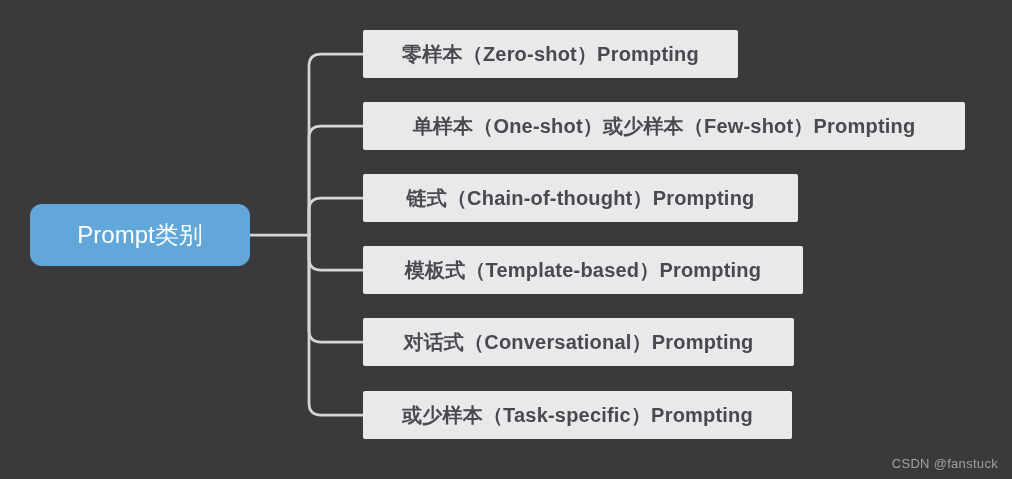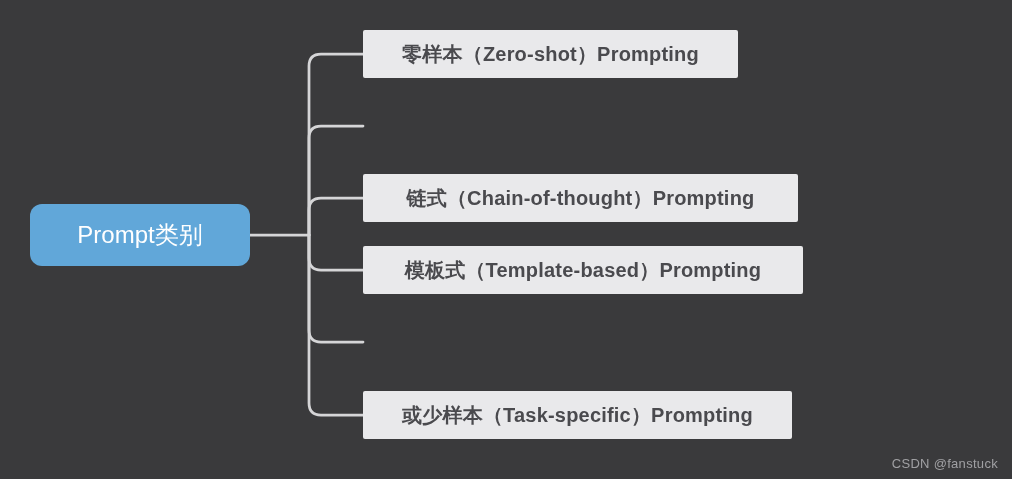--- a/index.html
+++ b/index.html
@@ -97,29 +97,35 @@
   </svg>
 
   <div class="node root">
     <span>Prompt类别</span>
   </div>
 
   <div class="node branch b1">
     <span>零样本（Zero-shot）Prompting</span>
   </div>
 
+  <div class="node branch b2">
+    <span>单样本（One-shot）或少样本（Few-shot）Prompting</span>
+  </div>
 
   <div class="node branch b3">
     <span>链式（Chain-of-thought）Prompting</span>
   </div>
 
   <div class="node branch b4">
     <span>模板式（Template-based）Prompting</span>
   </div>
 
+  <div class="node branch b5">
+    <span>对话式（Conversational）Prompting</span>
+  </div>
 
   <div class="node branch b6">
     <span>或少样本（Task-specific）Prompting</span>
   </div>
 
   <div class="watermark">CSDN @fanstuck</div>
 
 </div>
 
 </body></html>

